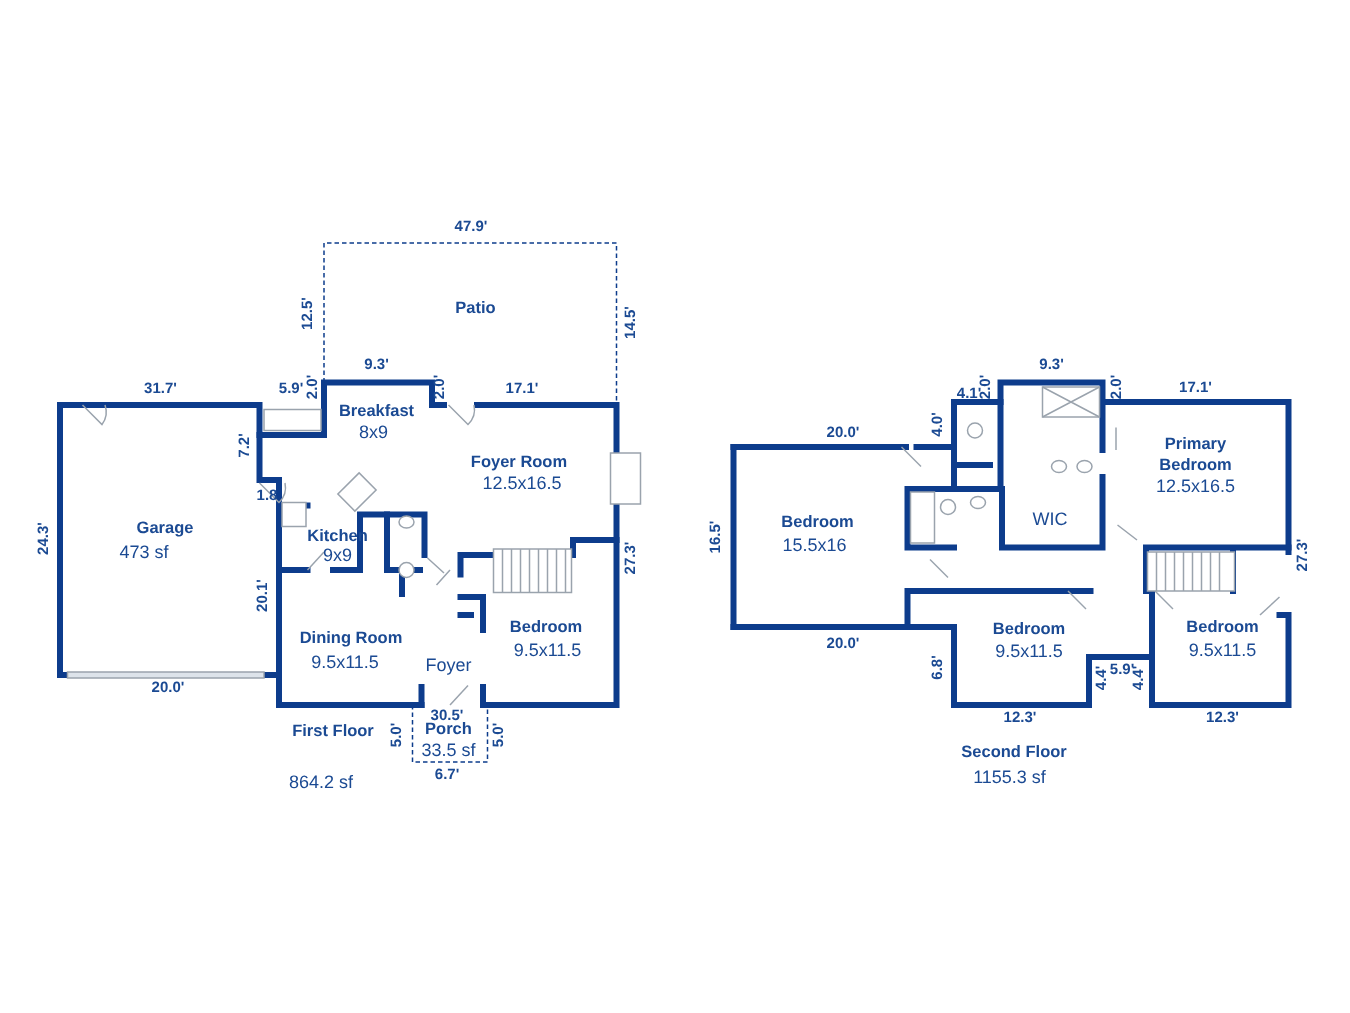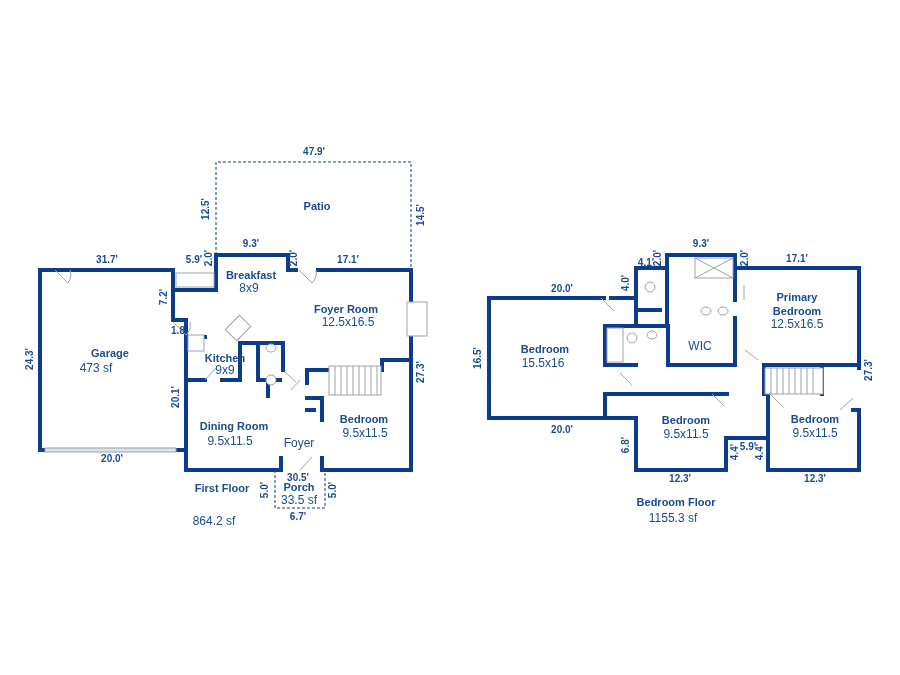--- a/index.html
+++ b/index.html
@@ -128,21 +128,21 @@
 <div class="lbl b" style="left:545px;top:349px">Bedroom</div>
 <div class="lbl n" style="left:543px;top:363px">15.5x16</div>
 <div class="lbl b" style="left:797px;top:297px">Primary</div>
 <div class="lbl b" style="left:797px;top:311px">Bedroom</div>
 <div class="lbl n" style="left:797px;top:324px">12.5x16.5</div>
 <div class="lbl n" style="left:700px;top:346px">WIC</div>
 <div class="lbl b" style="left:686px;top:420px">Bedroom</div>
 <div class="lbl n" style="left:686px;top:434px">9.5x11.5</div>
 <div class="lbl b" style="left:815px;top:419px">Bedroom</div>
 <div class="lbl n" style="left:815px;top:433px">9.5x11.5</div>
-<div class="lbl b" style="left:676px;top:502px">Bedroom Floor</div>
+<div class="lbl b" style="left:676px;top:502px">Second Floor</div>
 <div class="lbl n" style="left:673px;top:518px">1155.3 sf</div>
 
 <div class="lbl d" style="left:562px;top:289px">20.0'</div>
 <div class="lbl d v" style="left:626px;top:283px">4.0'</div>
 <div class="lbl d" style="left:646px;top:263px">4.1'</div>
 <div class="lbl d v" style="left:658px;top:258px">2.0'</div>
 <div class="lbl d" style="left:701px;top:244px">9.3'</div>
 <div class="lbl d v" style="left:745px;top:258px">2.0'</div>
 <div class="lbl d" style="left:797px;top:259px">17.1'</div>
 <div class="lbl d v" style="left:478px;top:358px">16.5'</div>

